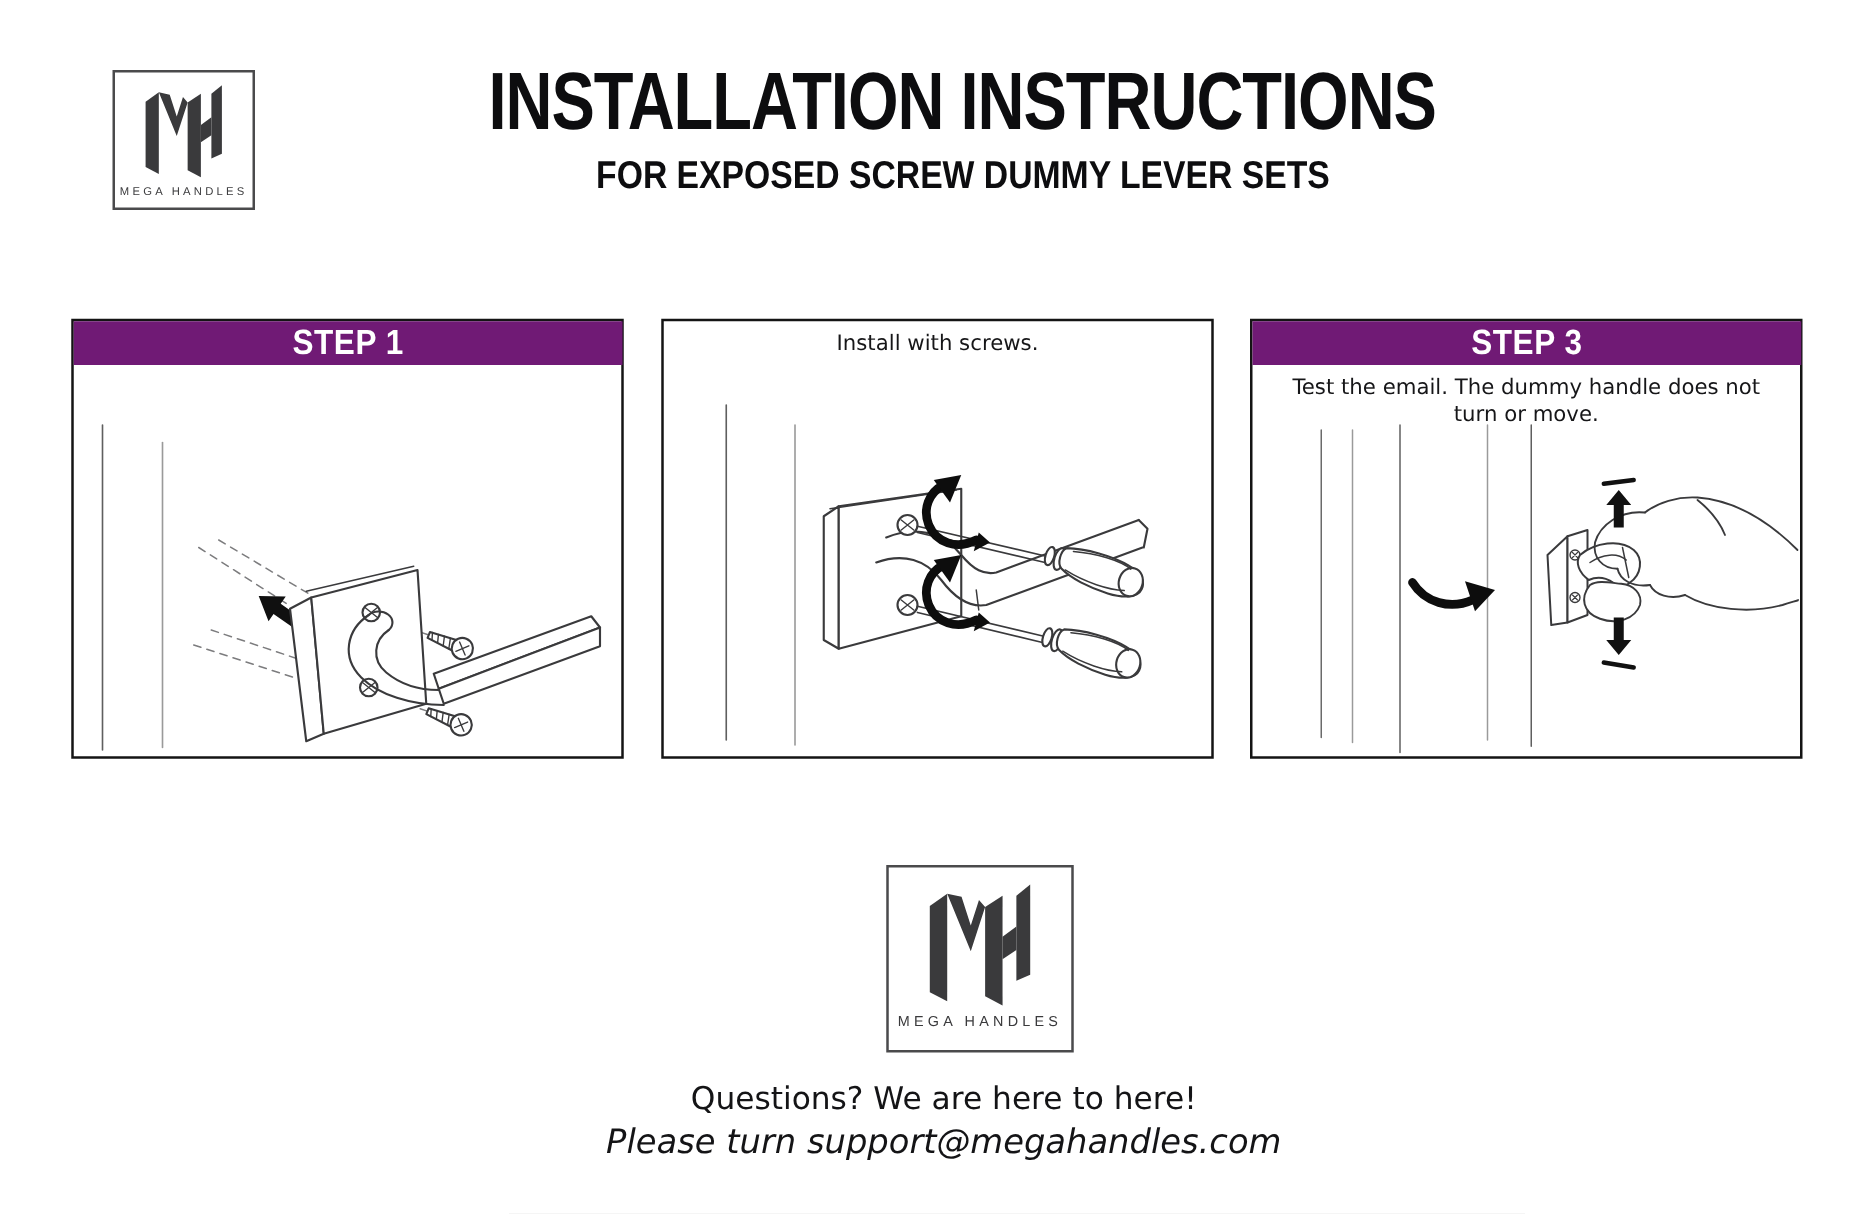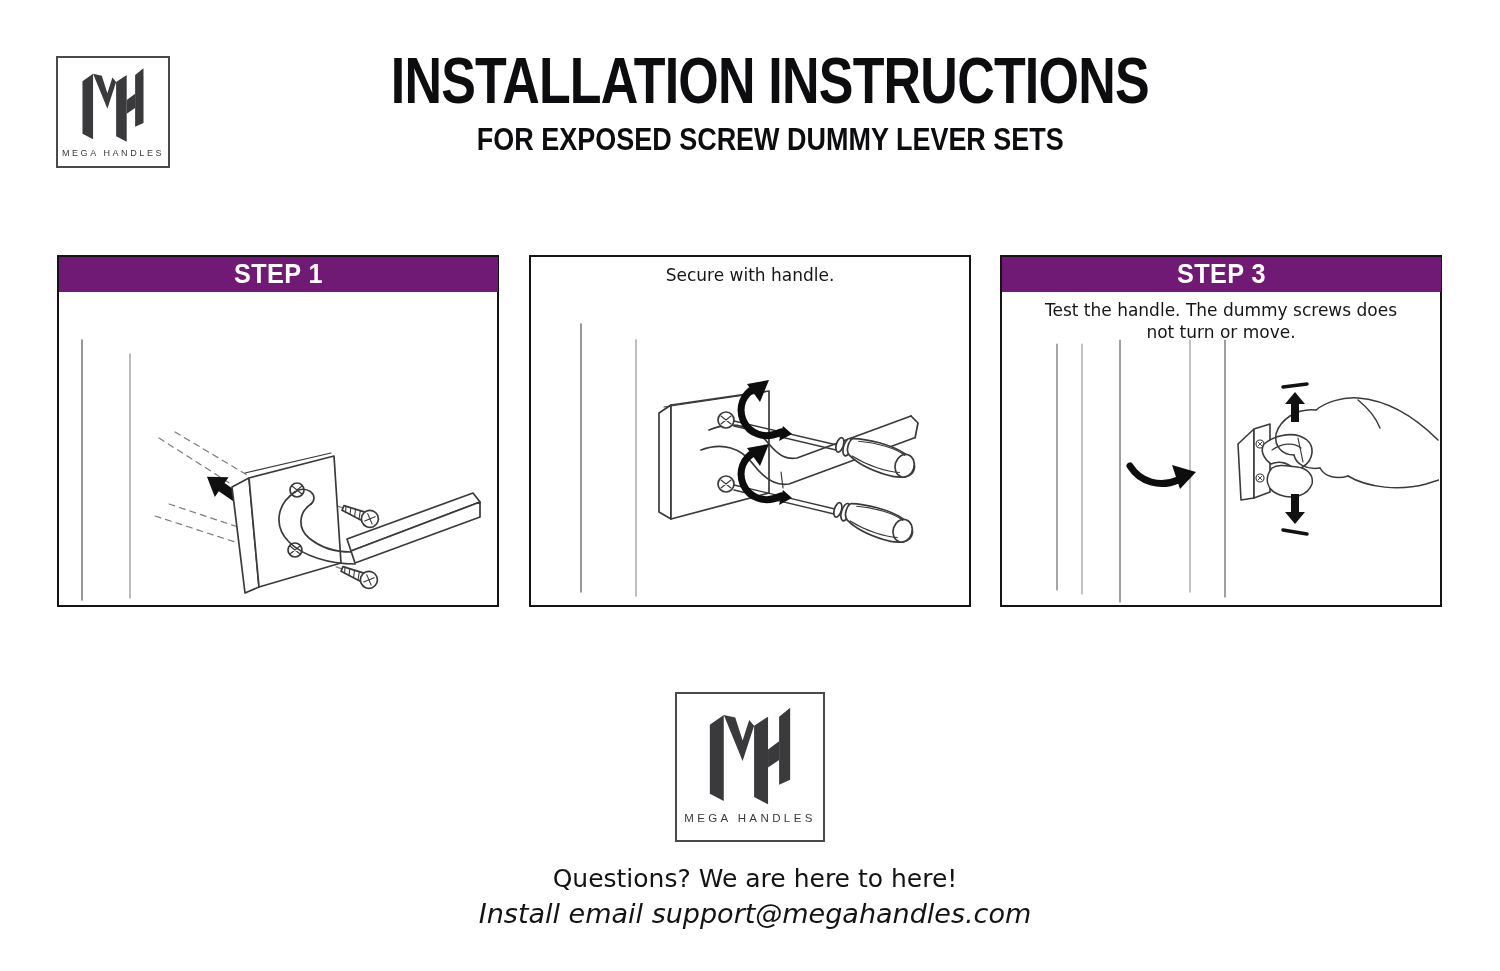--- a/index.html
+++ b/index.html
@@ -1,21 +1,21 @@
 <!DOCTYPE html>
 <html><head>
 <meta charset="utf-8">
 <style>
   html,body{margin:0;padding:0;background:#e8e8e8;}
   .sheet{position:relative;width:1500px;height:971px;background:#ffffff;overflow:hidden;
          font-family:"DejaVu Sans",sans-serif;color:#1b1b1d;}
 
   
   .logo-box{position:absolute;border:2px solid #4a4a4c;background:#fff;
-            display:flex;flex-direction:column;align-items:center;justify-content:flex-start;box-sizing:border-box;}
+            display:flex;flex-direction:column;align-items:center;justify-content:flex-start;box-sizing:border-box;margin-left:34px;}
   .logo-top{left:56px;top:56px;width:114px;height:112px;padding-top:9px;}
   .logo-bottom{left:675px;top:692px;width:150px;height:150px;padding-top:12px;}
   .logo-top .mark{width:66px;height:76px;}
   .logo-bottom .mark{width:86px;height:100px;}
   .wordmark{color:#3a3a3c;font-family:"Liberation Sans",sans-serif;white-space:nowrap;}
   .logo-top .wordmark{font-size:9px;letter-spacing:2.6px;margin-top:5px;}
   .logo-bottom .wordmark{font-size:11.5px;letter-spacing:3.4px;margin-top:6px;}
 
   
   .title{position:absolute;left:20px;width:1500px;top:50px;text-align:center;}
@@ -118,21 +118,21 @@
       <g transform="translate(283,277) rotate(22)">
         <polygon points="0,-2.5 22,-4.5 22,4.5 0,2.5" fill="#fff"></polygon>
         <path d="M2,-3 L4,3 M7,-3.4 L9,3.4 M12,-3.8 L14,3.8 M17,-4.2 L19,4.2" stroke-width="1.1"></path>
         <circle cx="29" cy="0" r="8.5" fill="#fff"></circle>
         <path d="M25,-4 L33,4 M33,-4 L25,4" stroke-width="1.1"></path>
       </g>
     </svg>
   </section>
 
   <section class="panel" style="left:529px">
-    <div class="panel-caption">Secure with handle.</div>
+    <div class="panel-caption">Install with screws.</div>
     <svg class="fig" viewBox="0 0 437 312" fill="none" stroke="#3a3a3c" stroke-width="1.7" stroke-linecap="round" stroke-linejoin="round">
       <g stroke-width="1.3">
         <line x1="50" y1="32" x2="50" y2="300" stroke="#5f5f5f"></line>
         <line x1="105" y1="48" x2="105" y2="304" stroke="#9a9a9a"></line>
       </g>
       <g>
         <polygon points="128,121 140,113 140,227 128,220" fill="#fff"></polygon>
         <polygon points="140,113 238,99 238,201 140,227" fill="#fff"></polygon>
         <line x1="133" y1="115" x2="234" y2="100" stroke-width="1.2"></line>
       </g>
@@ -174,21 +174,21 @@
         <ellipse cx="71" cy="1" rx="9.5" ry="11.5" fill="#fff"></ellipse>
         <path d="M20,-9 C38,-13 58,-13 68,-9 M18,7 C36,12 56,12 68,9" stroke-width="1.2"></path>
       </g>
     </svg>
   </section>
 
   <section class="panel" style="left:1000px">
     <div class="panel-header">
       <span>STEP 3</span>
     </div>
-    <div class="panel-caption">Test the handle. The dummy screws does not turn or move.</div>
+    <div class="panel-caption">Test the email. The dummy handle does not turn or move.</div>
     <svg class="fig" viewBox="0 0 437 312" fill="none" stroke="#3a3a3c" stroke-width="1.6" stroke-linecap="round" stroke-linejoin="round">
       <g stroke-width="1.2">
         <line x1="55" y1="52" x2="55" y2="298" stroke="#6a6a6a"></line>
         <line x1="80" y1="52" x2="80" y2="302" stroke="#9a9a9a"></line>
         <line x1="118" y1="48" x2="118" y2="310" stroke="#5f5f5f"></line>
         <line x1="188" y1="48" x2="188" y2="300" stroke="#9a9a9a"></line>
         <line x1="223" y1="48" x2="223" y2="305" stroke="#5f5f5f"></line>
       </g>
       <g fill="#0d0d0d" stroke="none">
         <path d="M128,174 C138,190 158,196 176,188" fill="none" stroke="#0d0d0d" stroke-width="7"></path>
@@ -228,15 +228,15 @@
   </section>
 
   <div class="logo-box logo-bottom">
     <svg class="mark" viewBox="0 0 102 122">
       <use href="#mhsym"></use>
     </svg>
     <div class="wordmark">MEGA HANDLES</div>
   </div>
 
   <div class="footer-q">Questions? We are here to here!</div>
-  <div class="footer-c">Install email support@megahandles.com</div>
+  <div class="footer-c">Please turn support@megahandles.com</div>
 
 </div>
 
 </body></html>

